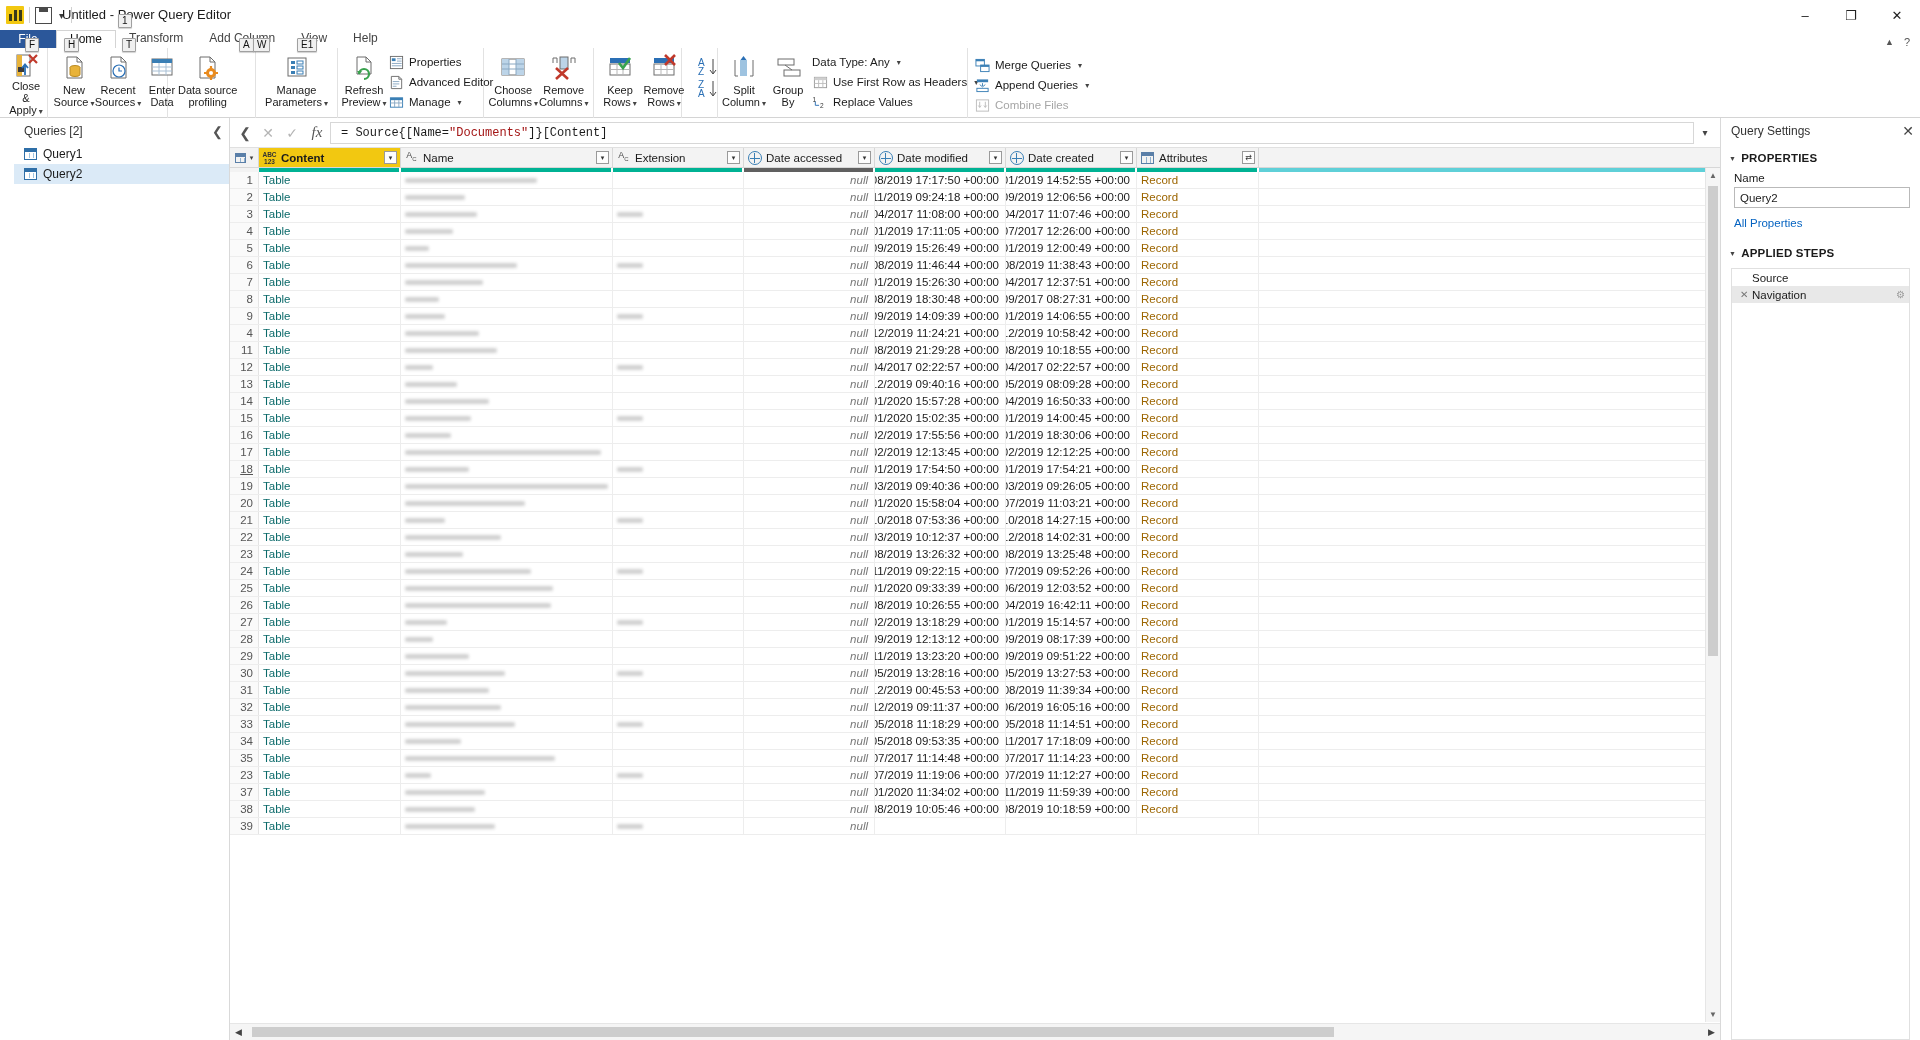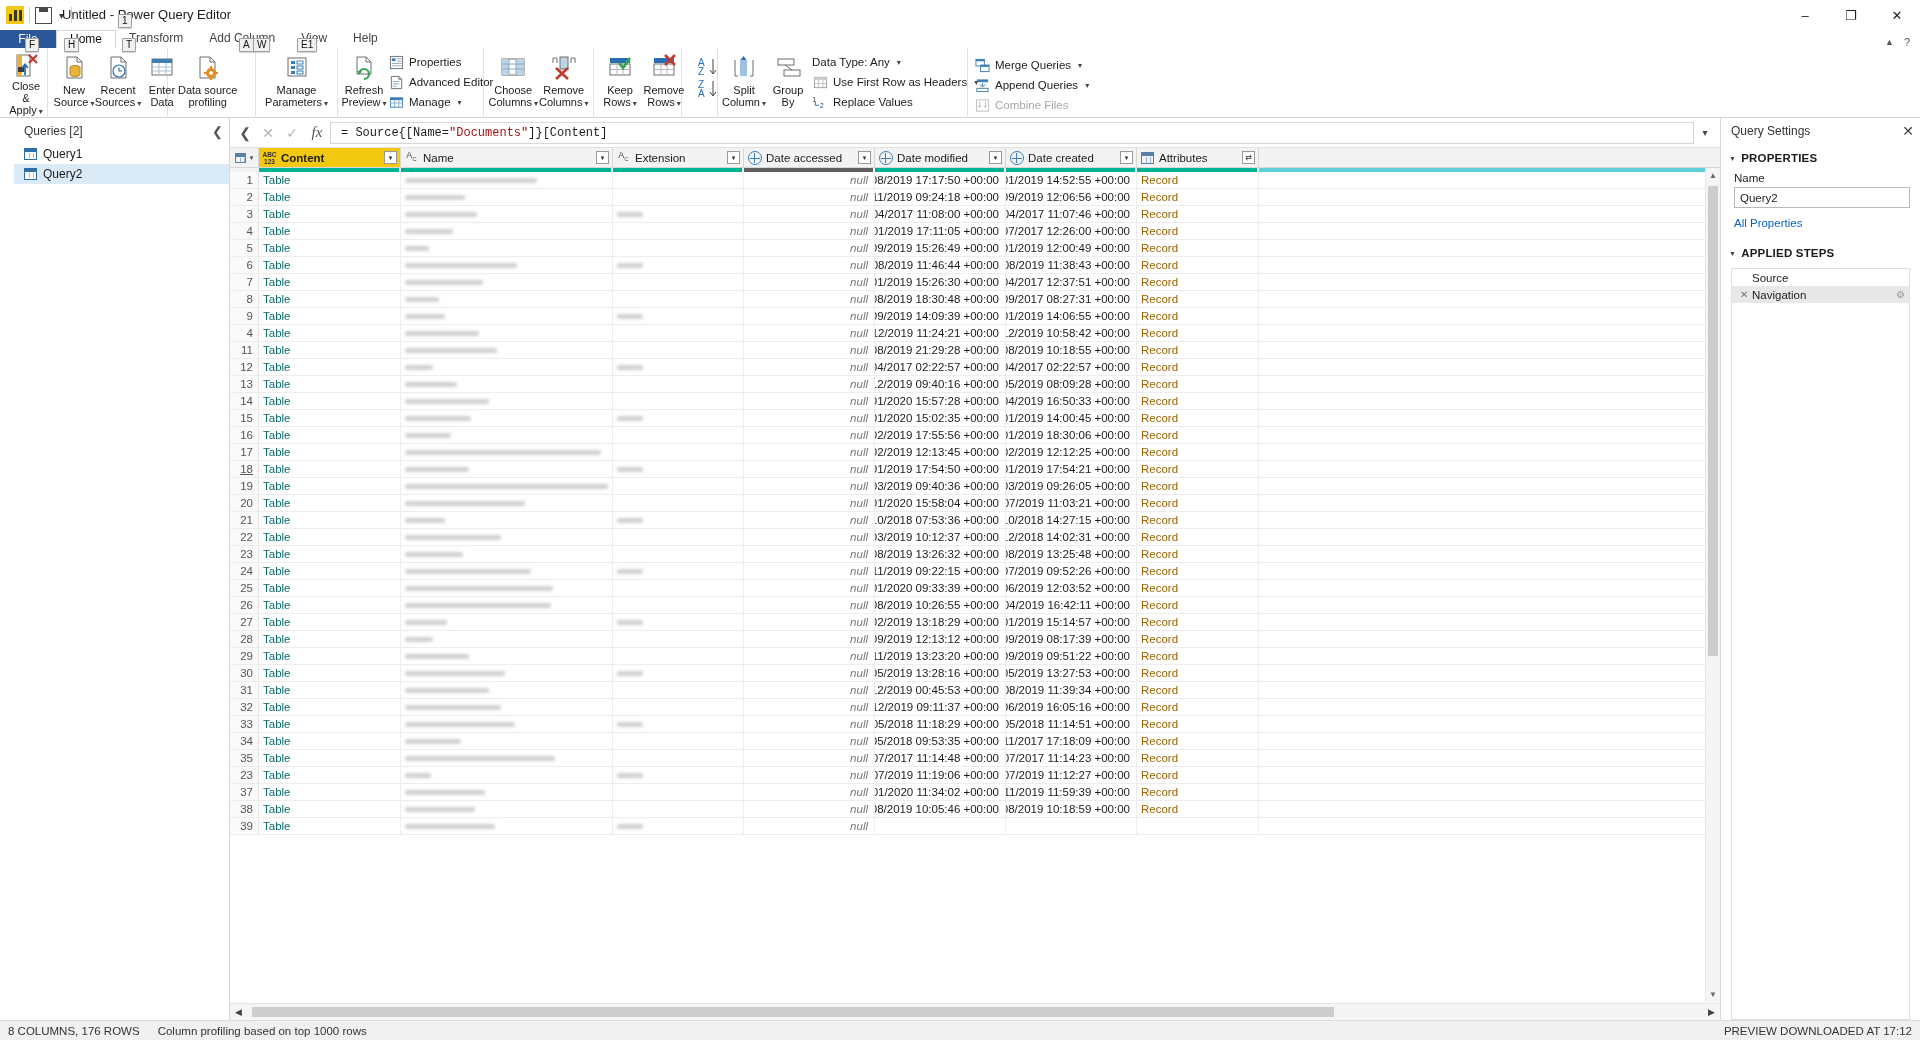--- a/index.html
+++ b/index.html
@@ -1157,25 +1157,20 @@
         </div>
         <div class="step sel">
           <span class="x">✕</span>
           <span>Navigation</span>
           <span class="gear">⚙</span>
         </div>
       </div>
     </div>
   </div>
 
-  <div class="status">
-    <span>8 COLUMNS, 176 ROWS</span>
-    <span>Column profiling based on top 1000 rows</span>
-    <span class="right">PREVIEW DOWNLOADED AT 17:12</span>
-  </div>
 
   <div id="keytips">
       <span class="keytip" style="left: 118px; top: 14px;">1</span>
       <span class="keytip" style="left: 25px; top: 38px;">F</span>
       <span class="keytip" style="left: 64px; top: 38px;">H</span>
       <span class="keytip" style="left: 122px; top: 38px;">T</span>
       <span class="keytip" style="left: 239px; top: 38px;">A</span>
       <span class="keytip" style="left: 253px; top: 38px;">W</span>
       <span class="keytip" style="left: 297px; top: 38px;">E1</span>
     </div>

